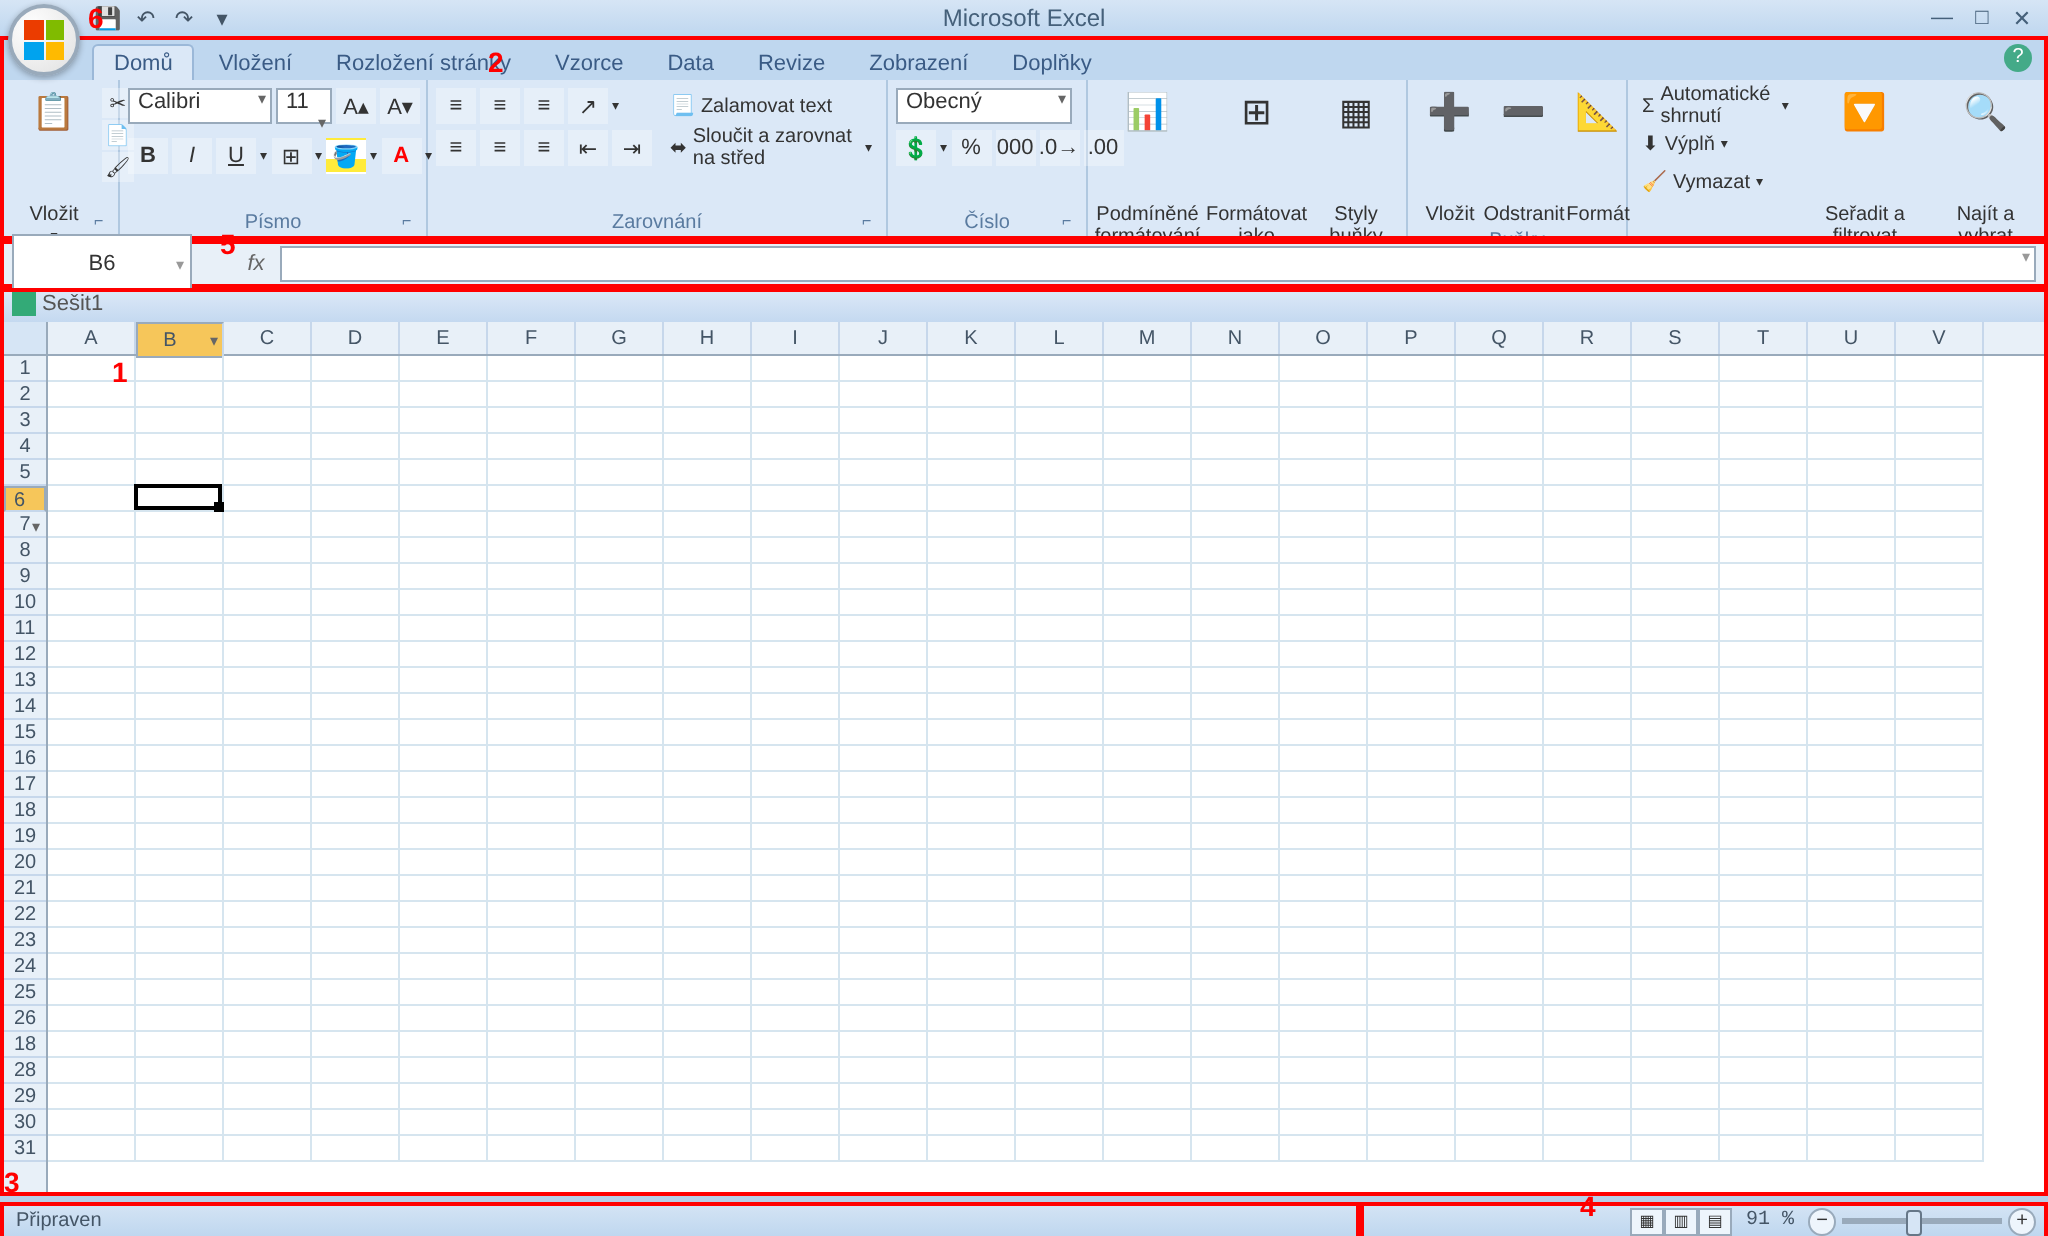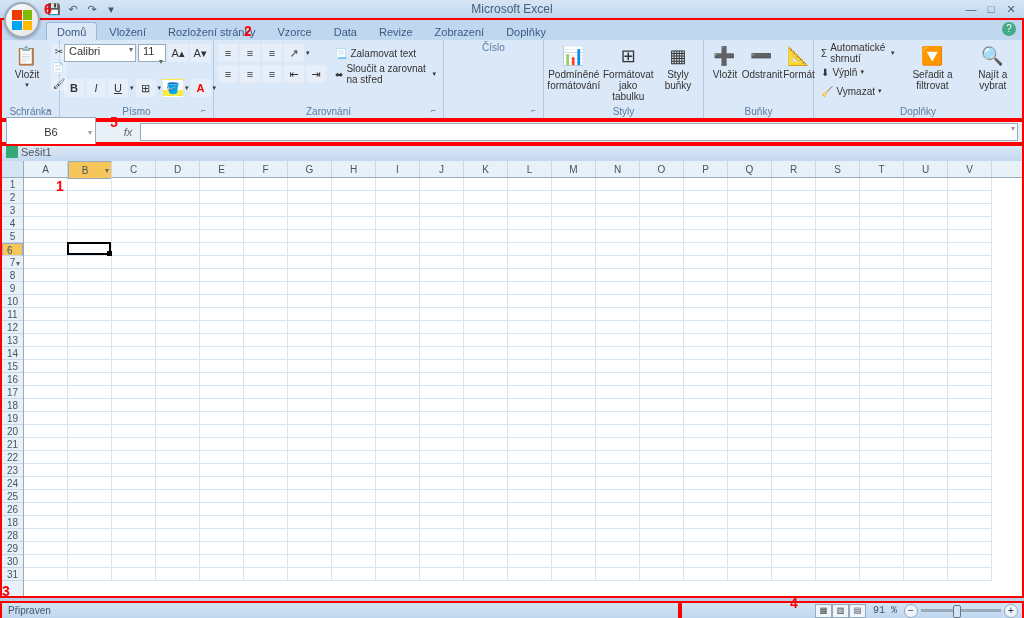--- a/index.html
+++ b/index.html
@@ -20,21 +20,21 @@
 .tab { padding:3px 10px 2px; font-size:11px; color:#3a5b85; cursor:pointer; }
 .tab.active { background:#dbe8f7; border:1px solid #9bb8d8; border-bottom:none; border-radius:3px 3px 0 0; }
 .help-ico { position:absolute; right:6px; top:2px; width:14px; height:14px; border-radius:50%; background:#4a8; color:#fff; text-align:center; font-size:10px; line-height:14px; }
 .ribbon { height:80px; background:#dbe8f7; border:2px solid red; border-top:none; display:flex; position:relative; overflow:hidden; }
 .rgroup { border-right:1px solid #b0c8e0; padding:2px 4px 0; display:flex; flex-direction:column; position:relative; height:100%; }
 .rgroup-body { flex:1; display:flex; gap:3px; align-items:flex-start; }
 .rgroup-label { font-size:10px; color:#5a7ba0; text-align:center; padding-bottom:1px; white-space:nowrap; }
 .dlg-launch { position:absolute; right:2px; bottom:2px; width:10px; height:10px; font-size:8px; color:#5a7ba0; }
 .big-btn { display:flex; flex-direction:column; align-items:center; padding:2px 4px; gap:1px; min-width:42px; }
 .big-btn .ico { width:24px; height:24px; display:flex; align-items:center; justify-content:center; font-size:18px; }
-.big-btn .lbl { font-size:10px; text-align:center; line-height:11px; }
+.big-btn .lbl { font-size:10px; text-align:center; line-height:11px;margin-top:33px; }
 .col { display:flex; flex-direction:column; gap:1px; }
 .row { display:flex; gap:2px; align-items:center; }
 .mini-btn { width:20px; height:18px; border:1px solid transparent; display:flex; align-items:center; justify-content:center; font-size:11px; background:rgba(255,255,255,.3); }
 .sel { background:#fff; border:1px solid #9ab; height:18px; font-size:11px; padding:0 14px 0 4px; position:relative; }
 .sel::after { content:"▾"; position:absolute; right:2px; font-size:8px; color:#666; }
 .txt-btn { height:18px; display:flex; align-items:center; gap:3px; padding:0 3px; font-size:10px; }
 .name-fx-row { height:24px; display:flex; align-items:center; border:2px solid red; background:#e8f0f8; }
 .name-box { width:90px; background:#fff; border:1px solid #9ab; height:30px; margin-left:4px; display:flex; align-items:center; justify-content:center; font-size:11px; position:relative; }
 .name-box::after { content:"▾"; position:absolute; right:3px; font-size:8px; color:#999; }
 .fx-lbl { width:24px; text-align:center; font-style:italic; color:#666; }
@@ -126,21 +126,21 @@
         <span class="mini-btn" style="width:16px;height:15px;font-size:10px">✂</span>
         <span class="mini-btn" style="width:16px;height:15px;font-size:10px">📄</span>
         <span class="mini-btn" style="width:16px;height:15px;font-size:10px">🖌</span>
       </div>
     </div>
     <div class="rgroup-label">Schránka</div>
     <div class="dlg-launch">⌐</div>
   </div>
 
   <div class="rgroup" style="width:154px">
-    <div class="rgroup-body col" style="gap:17px;padding-top:2px">
+    <div class="rgroup-body col" style="gap:7px;padding-top:2px">
       <div class="row">
         <div class="sel" style="width:72px">Calibri</div>
         <div class="sel" style="width:28px">11</div>
         <span class="mini-btn">A▴</span>
         <span class="mini-btn">A▾</span>
       </div>
       <div class="row">
         <span class="mini-btn">
             <b>B</b>
           </span>
@@ -193,20 +193,31 @@
           <span>Sloučit a zarovnat na střed</span>
           <span style="font-size:7px">▾</span>
         </div>
       </div>
     </div>
     <div class="rgroup-label">Zarovnání</div>
     <div class="dlg-launch">⌐</div>
   </div>
 
   <div class="rgroup" style="width:100px">
+    <div class="rgroup-body col" style="gap:3px;padding-top:2px">
+      <div class="sel" style="width:88px">Obecný</div>
+      <div class="row">
+        <span class="mini-btn">💲</span>
+        <span style="font-size:7px">▾</span>
+        <span class="mini-btn">%</span>
+        <span class="mini-btn">000</span>
+        <span class="mini-btn">.0→</span>
+        <span class="mini-btn">.00</span>
+      </div>
+    </div>
     <div class="rgroup-label">Číslo</div>
     <div class="dlg-launch">⌐</div>
   </div>
 
   <div class="rgroup" style="width:160px">
     <div class="rgroup-body">
       <div class="big-btn">
         <div class="ico">📊</div>
         <div class="lbl">Podmíněné formátování</div>
       </div>

